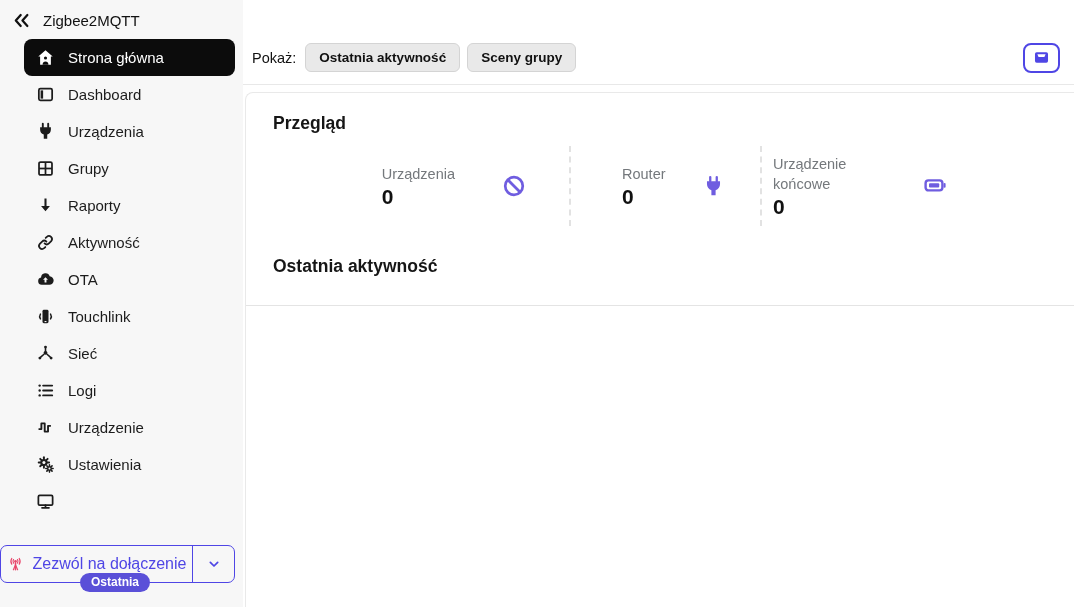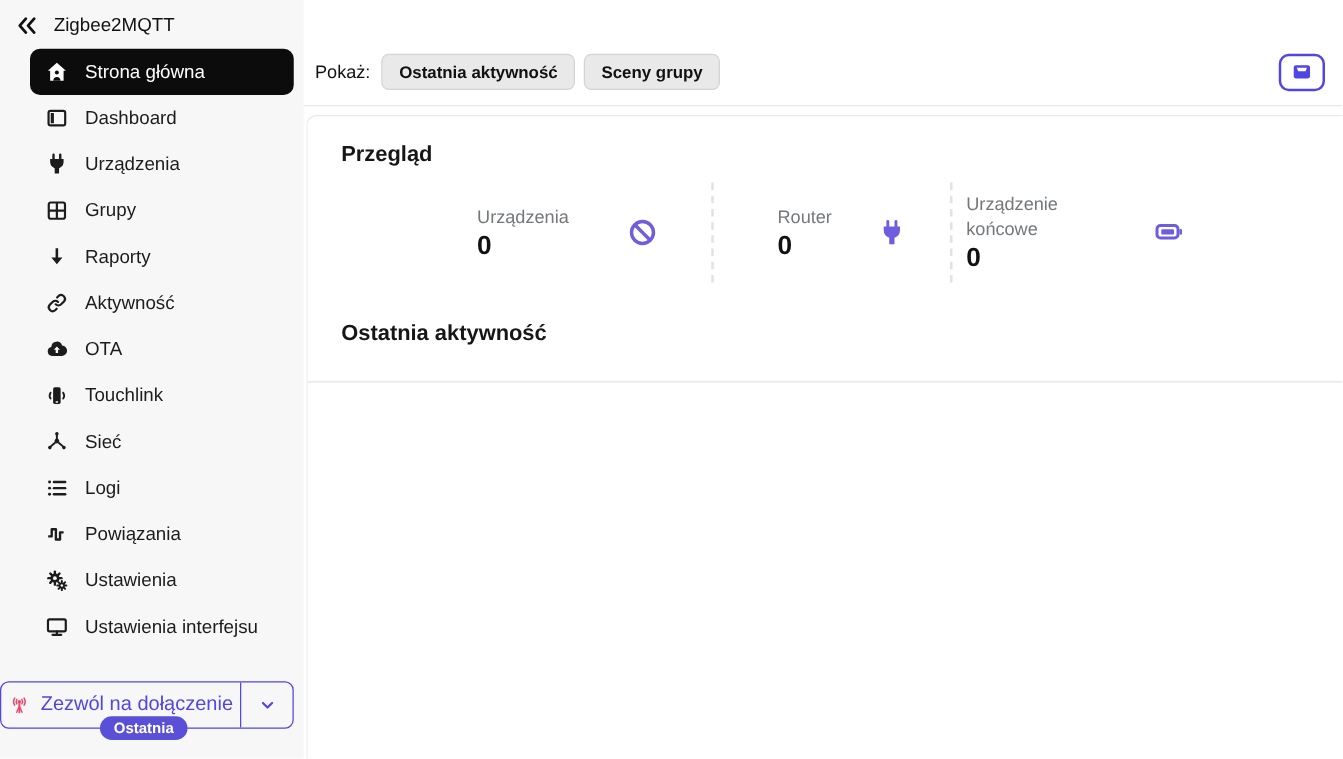--- a/index.html
+++ b/index.html
@@ -222,21 +222,21 @@
           </svg>
       </span>
       <span>Logi</span>
     </div>
     <div class="nav-item">
       <span class="icon">
         <svg width="19" height="19" viewBox="0 0 24 24" fill="none" stroke="currentColor" stroke-width="2.4" stroke-linejoin="round">
             <path d="M3.2 14h3.6V6.8h4.2v10.4h4.2V10h3.6"></path>
           </svg>
       </span>
-      <span>Powiązania</span>
+      <span>Urządzenie</span>
     </div>
     <div class="nav-item">
       <span class="icon">
         <svg width="19" height="19" viewBox="0 0 24 24">
             <g stroke="currentColor" stroke-width="2.4" stroke-linecap="round">
               <line x1="14" y1="9.5" x2="16.6" y2="9.5"></line>
               <line x1="12.8" y1="12.3" x2="14.7" y2="14.2"></line>
               <line x1="10" y1="13.5" x2="10" y2="16.1"></line>
               <line x1="7.2" y1="12.3" x2="5.3" y2="14.2"></line>
               <line x1="6" y1="9.5" x2="3.4" y2="9.5"></line>
@@ -264,21 +264,20 @@
       <span>Ustawienia</span>
     </div>
     <div class="nav-item">
       <span class="icon">
         <svg width="19" height="19" viewBox="0 0 24 24" fill="none" stroke="currentColor" stroke-width="2.2" stroke-linecap="round">
             <rect x="3" y="4.4" width="18" height="12.2" rx="1.6"></rect>
             <line x1="12" y1="16.6" x2="12" y2="19.2"></line>
             <line x1="7.6" y1="20" x2="16.4" y2="20"></line>
           </svg>
       </span>
-      <span>Ustawienia interfejsu</span>
     </div>
   </div>
 
   <div class="join-wrap">
     <div class="join-group">
       <div class="join-main">
         <span style="color:var(--broadcast); display:flex;">
           <svg width="17" height="17" viewBox="0 0 24 24">
               <circle cx="12" cy="7.5" r="1.9" fill="currentColor"></circle>
               <g fill="none" stroke="currentColor" stroke-linecap="round">

